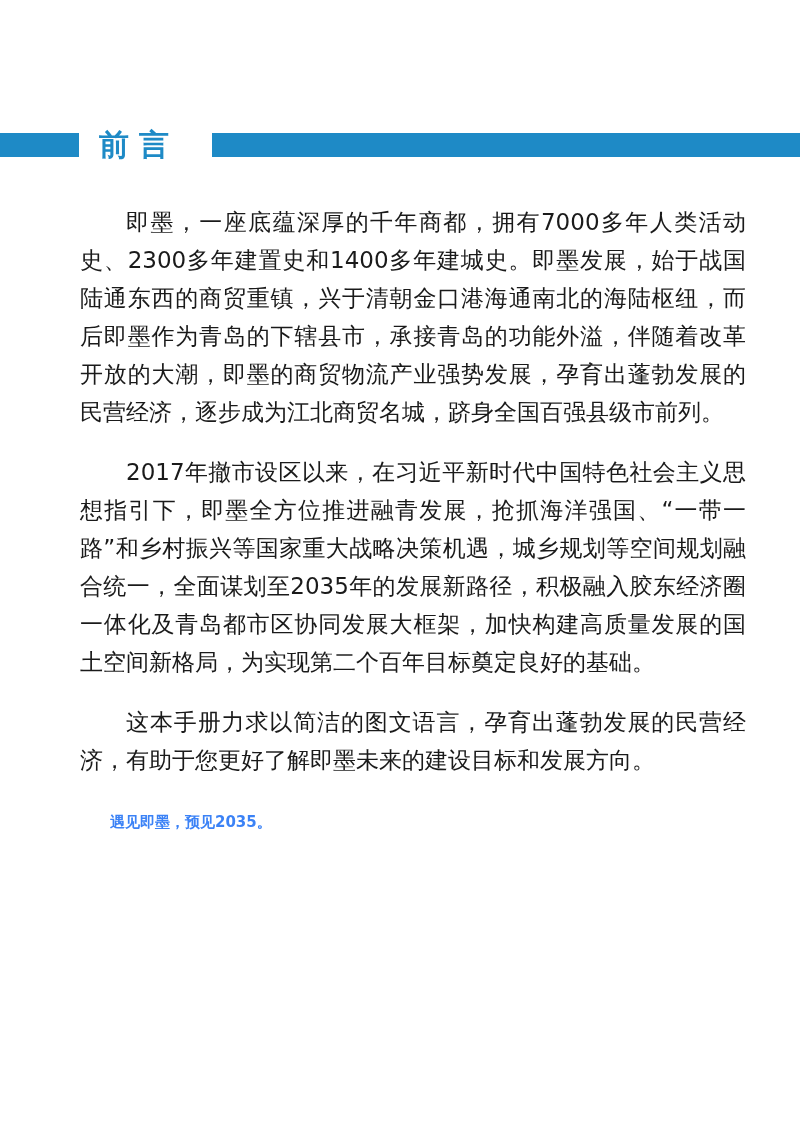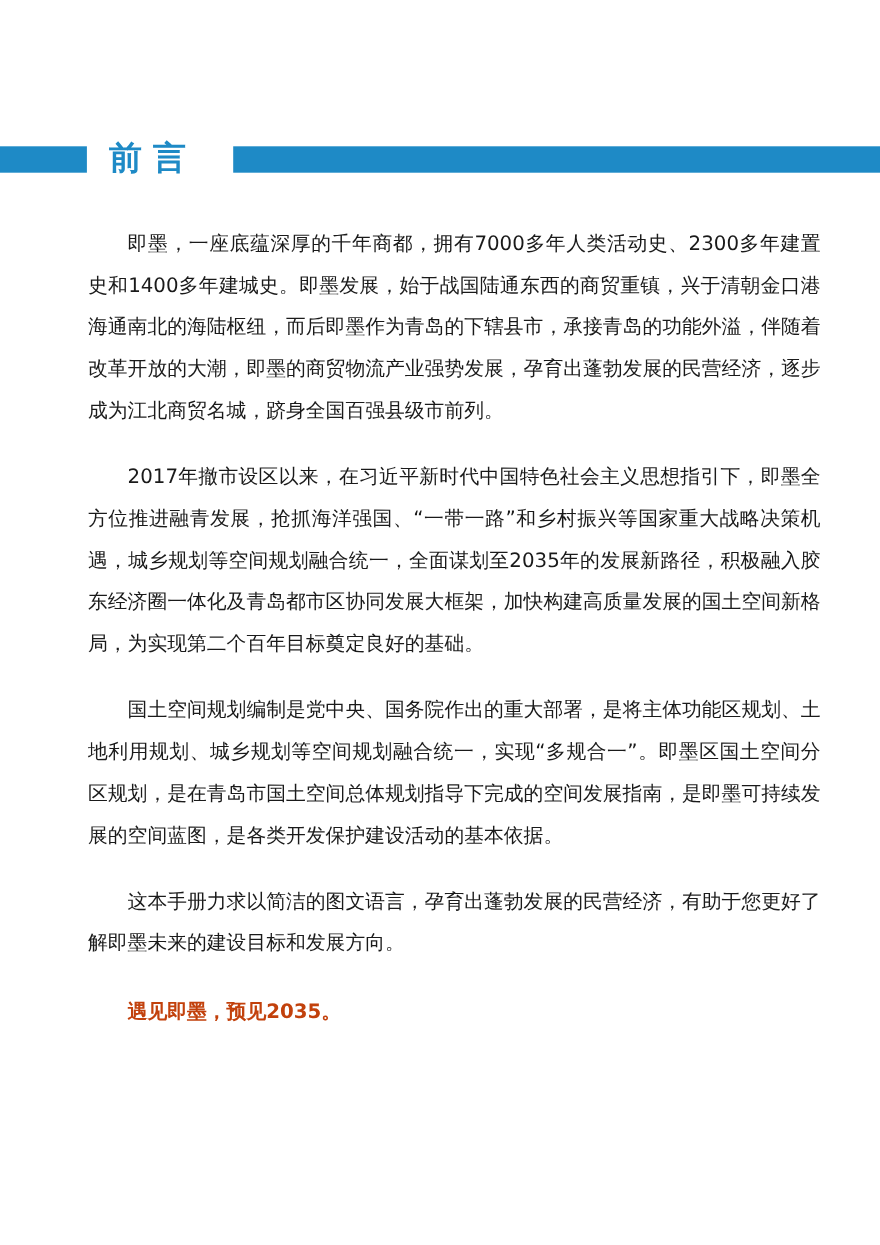--- a/index.html
+++ b/index.html
@@ -61,54 +61,53 @@
   }
 
   
   .content {
     position: absolute;
     left: 80px;
     top: 203px;
     width: 666px;
   }
   .para {
-    font-size: 18px;
+    font-size: 23px;
     line-height: 38px;
     color: #1a1a1a;
     text-align: justify;
     text-justify: inter-ideograph;
     text-indent: 2em;
     margin: 0 0 22px 0;
     letter-spacing: 0px;
   }
   .para:last-of-type {
     margin-bottom: 0;
   }
   .closing {
-    font-size: 18px;
+    font-size: 15px;
     line-height: 38px;
     font-weight: bold;
-    color: #c2410c;
+    color: #3b82f6;
     text-indent: 2em;
     margin: 24px 0 0 0;
     white-space: nowrap;
   }
 </style>
 </head>
 <body>
 
 <div class="page">
 
   <div class="header-band">
     <div class="band-bar-left"></div>
     <div class="band-title">前言</div>
     <div class="band-bar-right"></div>
   </div>
 
   <div class="content">
     <p class="para">即墨，一座底蕴深厚的千年商都，拥有7000多年人类活动史、2300多年建置史和1400多年建城史。即墨发展，始于战国陆通东西的商贸重镇，兴于清朝金口港海通南北的海陆枢纽，而后即墨作为青岛的下辖县市，承接青岛的功能外溢，伴随着改革开放的大潮，即墨的商贸物流产业强势发展，孕育出蓬勃发展的民营经济，逐步成为江北商贸名城，跻身全国百强县级市前列。</p>
     <p class="para">2017年撤市设区以来，在习近平新时代中国特色社会主义思想指引下，即墨全方位推进融青发展，抢抓海洋强国、“一带一路”和乡村振兴等国家重大战略决策机遇，城乡规划等空间规划融合统一，全面谋划至2035年的发展新路径，积极融入胶东经济圈一体化及青岛都市区协同发展大框架，加快构建高质量发展的国土空间新格局，为实现第二个百年目标奠定良好的基础。</p>
-    <p class="para">国土空间规划编制是党中央、国务院作出的重大部署，是将主体功能区规划、土地利用规划、城乡规划等空间规划融合统一，实现“多规合一”。即墨区国土空间分区规划，是在青岛市国土空间总体规划指导下完成的空间发展指南，是即墨可持续发展的空间蓝图，是各类开发保护建设活动的基本依据。</p>
     <p class="para">这本手册力求以简洁的图文语言，孕育出蓬勃发展的民营经济，有助于您更好了解即墨未来的建设目标和发展方向。</p>
     <p class="closing">遇见即墨，预见2035。</p>
   </div>
 
 </div>
 
 </body></html>

